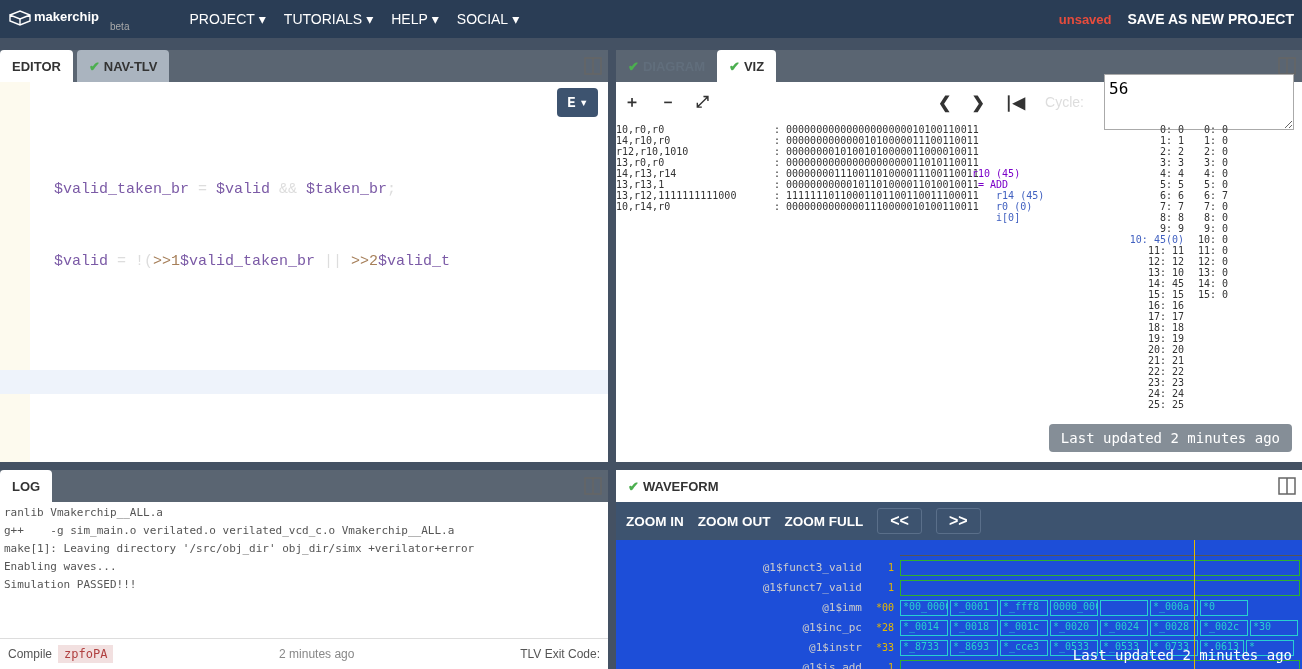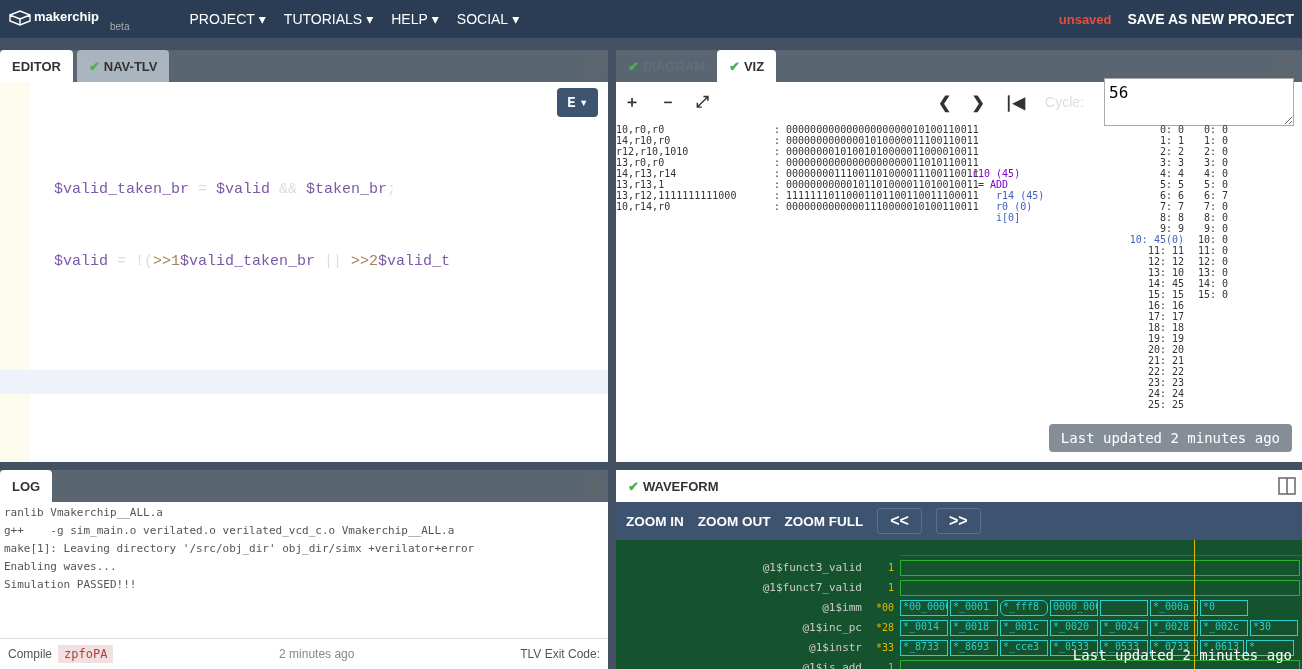--- a/index.html
+++ b/index.html
@@ -89,21 +89,21 @@
 .margin-band { position: absolute; left: 0; top: 0; bottom: 0; width: 30px; background: #fbf6e2; opacity:0.6 }
 .e-btn { position: absolute; right: 10px; top: 6px; background: #3d536f; color: #fff; padding: 6px 10px; border-radius: 4px; font-size: 14px; font-weight: bold; display:flex; align-items:center; gap:4px; cursor:pointer; }
 .c-var { color: #7b5aa6; }
 .c-op { color: #a67f59; }
 
 
 .viz-toolbar { display: flex; align-items: center; padding: 4px 8px; gap: 20px; height: 40px; }
 .viz-ctrl { font-size: 16px; font-weight: bold; cursor: pointer; color: #333; }
 .viz-spacer { flex: 1; }
 .cycle-label { font-size: 14px; }
-.cycle-input { width: 190px; height: 48px; font-size: 16px; padding: 4px; border: 1px solid #aaa; resize: both; }
+.cycle-input { width: 190px; height: 56px; font-size: 16px; padding: 4px; border: 1px solid #aaa; resize: both; }
 .viz-body { flex: 1; position: relative; overflow: hidden; font-family: monospace; font-size: 10px; color: #333; }
 .viz-col { position: absolute; white-space: pre; line-height: 11px; }
 .viz-purple { color: #7b00c9; }
 .viz-blue { color: #4060c0; }
 
 .last-upd {
   position: absolute; right: 10px; bottom: 10px;
   background: rgba(120,130,140,0.9); color: #fff;
   padding: 6px 12px; border-radius: 4px; font-size: 14px;
 }
@@ -112,21 +112,21 @@
 .log-body { flex: 1; font-family: monospace; font-size: 11px; color: #555; padding: 2px 4px; line-height: 18px; overflow: hidden; white-space: pre; }
 .log-status { border-top: 1px solid #ddd; display: flex; align-items: center; padding: 6px 8px; gap: 6px; font-size: 12px; color: #555; }
 .compile-id { background: #f2e0e0; color: #b04040; padding: 2px 6px; font-family: monospace; }
 .log-time { flex: 1; text-align: center; color: #888; }
 
 
 .wave-head-row { background: #fff; }
 .wave-btnbar { background: #3d536f; display: flex; gap: 14px; padding: 6px 10px; align-items: center; }
 .wave-btn { color: #fff; font-size: 13.5px; font-weight: bold; cursor: pointer; }
 .wave-arrow { background: #3d536f; color: #fff; padding: 3px 12px; border: 1px solid #5a6f8a; border-radius: 3px; font-weight: bold; cursor: pointer; }
-.wave-area { flex: 1; background: #14532d; position: relative; overflow: hidden; font-family: monospace; font-size: 11px; }
+.wave-area { flex: 1; background: #1d4ed8; position: relative; overflow: hidden; font-family: monospace; font-size: 11px; }
 .wave-sig-labels { position: absolute; left: 0; top: 18px; width: 252px; text-align: right; }
 .wave-sig { height: 20px; color: #ccc; padding-right: 6px; line-height: 20px; }
 .wave-val-col { position: absolute; left: 252px; top: 18px; width: 30px; text-align: right; }
 .wave-val { height: 20px; color: #e6b800; padding-right: 4px; line-height: 20px; font-size: 10px; }
 .wave-tracks { position: absolute; left: 284px; right: 0; top: 18px; bottom: 0; }
 .wave-row { height: 20px; display: flex; align-items: center; gap: 2px; }
 .wave-seg-green { border: 1px solid #2faf2f; height: 16px; flex: 0 0 auto; }
 .wave-seg-cyan { border: 1px solid #28d0d0; color: #28d0d0; height: 16px; padding: 0 2px; font-size: 10px; flex: 0 0 auto; overflow: hidden; }
 .wave-upd { position: absolute; right: 10px; bottom: 6px; color: #fff; font-size: 14px; }
 .wave-cursor { position: absolute; top: 0; bottom: 0; width: 1px; background: #e6b800; left: 578px; }
@@ -349,21 +349,21 @@
       <div class="wave-tracks" id="wave-tracks">
           <div class="wave-row">
             <div class="wave-seg-green" style="width: 400px;"></div>
           </div>
           <div class="wave-row">
             <div class="wave-seg-green" style="width: 400px;"></div>
           </div>
           <div class="wave-row">
             <div class="wave-seg-cyan" style="width: 48px;">*00_0000</div>
             <div class="wave-seg-cyan" style="width: 48px;">*_0001</div>
-            <div class="wave-seg-cyan" style="width: 48px; border-radius: 6px;">*_fff8</div>
+            <div class="wave-seg-cyan" style="width: 48px;">*_fff8</div>
             <div class="wave-seg-cyan" style="width: 48px;">0000_0000</div>
             <div class="wave-seg-cyan" style="width: 48px;"></div>
             <div class="wave-seg-cyan" style="width: 48px;">*_000a</div>
             <div class="wave-seg-cyan" style="width: 48px;">*0</div>
           </div>
           <div class="wave-row">
             <div class="wave-seg-cyan" style="width: 48px;">*_0014</div>
             <div class="wave-seg-cyan" style="width: 48px;">*_0018</div>
             <div class="wave-seg-cyan" style="width: 48px;">*_001c</div>
             <div class="wave-seg-cyan" style="width: 48px;">*_0020</div>

